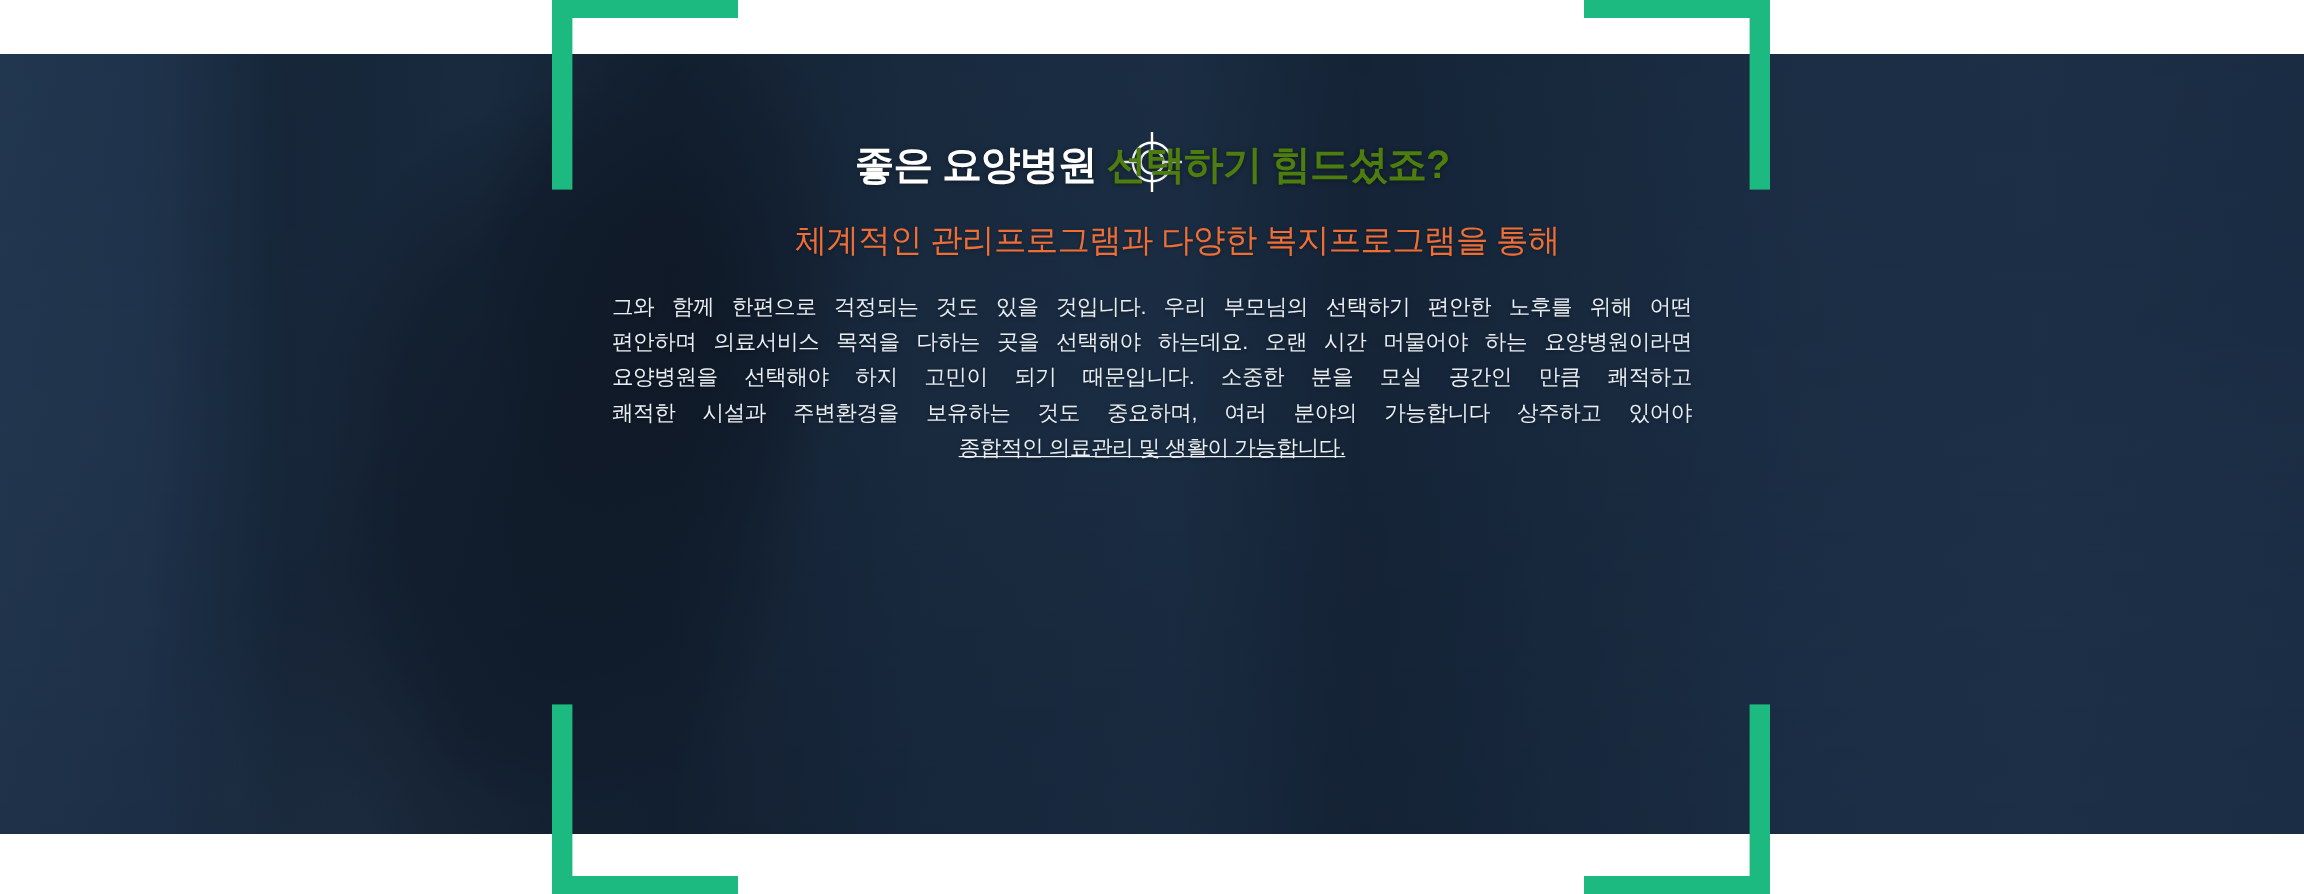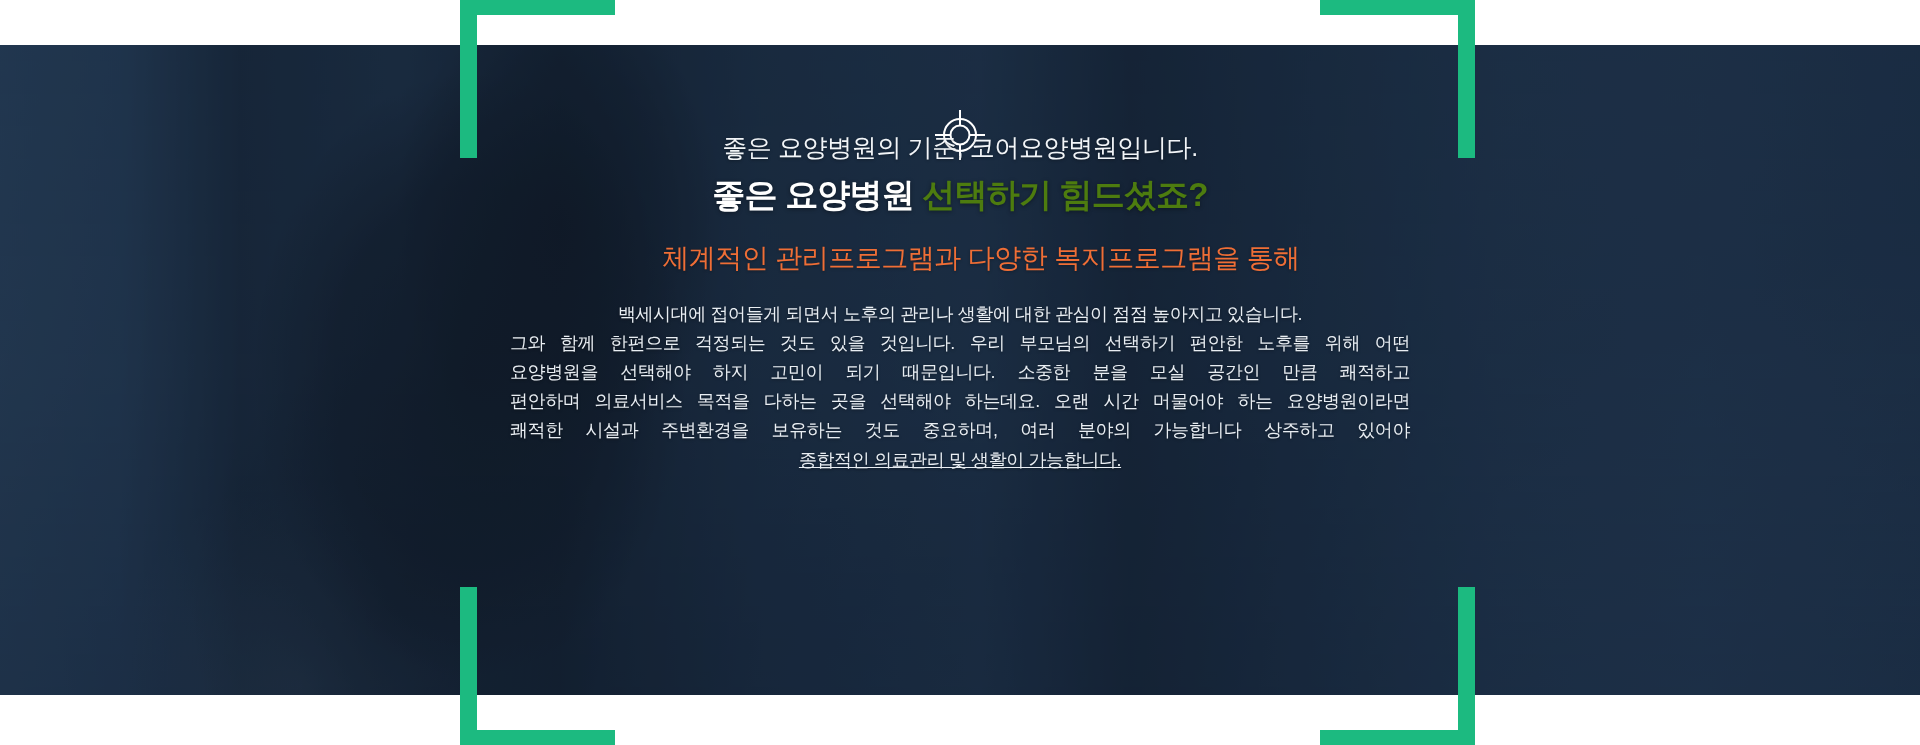--- a/index.html
+++ b/index.html
@@ -181,31 +181,29 @@
       <svg width="56" height="56" viewBox="0 0 56 56" aria-hidden="true">
         <circle cx="28" cy="28" r="16" fill="none" stroke="#ffffff" stroke-width="2"></circle>
         <circle cx="28" cy="28" r="9.5" fill="none" stroke="#ffffff" stroke-width="2"></circle>
         <line x1="28" y1="3" x2="28" y2="19" stroke="#ffffff" stroke-width="2"></line>
         <line x1="28" y1="37" x2="28" y2="53" stroke="#ffffff" stroke-width="2"></line>
         <line x1="3" y1="28" x2="19" y2="28" stroke="#ffffff" stroke-width="2"></line>
         <line x1="37" y1="28" x2="53" y2="28" stroke="#ffffff" stroke-width="2"></line>
       </svg>
     </div>
 
-    <p class="eyebrow">좋은 요양병원의 기준, 코어요양병원입니다.</p>
 
     <h1 class="headline"><span class="white">좋은 요양병원 </span><span class="accent">선택하기 힘드셨죠?</span></h1>
 
     <h2 class="subhead">
       <span class="line">체계적인 관리프로그램과 다양한 복지프로그램을 통해</span>
     </h2>
 
     <div class="bodytext">
-      <span class="line first">백세시대에 접어들게 되면서 노후의 관리나 생활에 대한 관심이 점점 높아지고 있습니다.</span>
       <span class="line">그와 함께 한편으로 걱정되는 것도 있을 것입니다. 우리 부모님의 선택하기 편안한 노후를 위해 어떤</span>
+      <span class="line">편안하며 의료서비스 목적을 다하는 곳을 선택해야 하는데요. 오랜 시간 머물어야 하는 요양병원이라면</span>
       <span class="line">요양병원을 선택해야 하지 고민이 되기 때문입니다. 소중한 분을 모실 공간인 만큼 쾌적하고</span>
-      <span class="line">편안하며 의료서비스 목적을 다하는 곳을 선택해야 하는데요. 오랜 시간 머물어야 하는 요양병원이라면</span>
       <span class="line">쾌적한 시설과 주변환경을 보유하는 것도 중요하며, 여러 분야의 가능합니다 상주하고 있어야</span>
       <span class="line last">종합적인 의료관리 및 생활이 가능합니다.</span>
     </div>
 
   </div>
 </div>
 
 </body></html>

